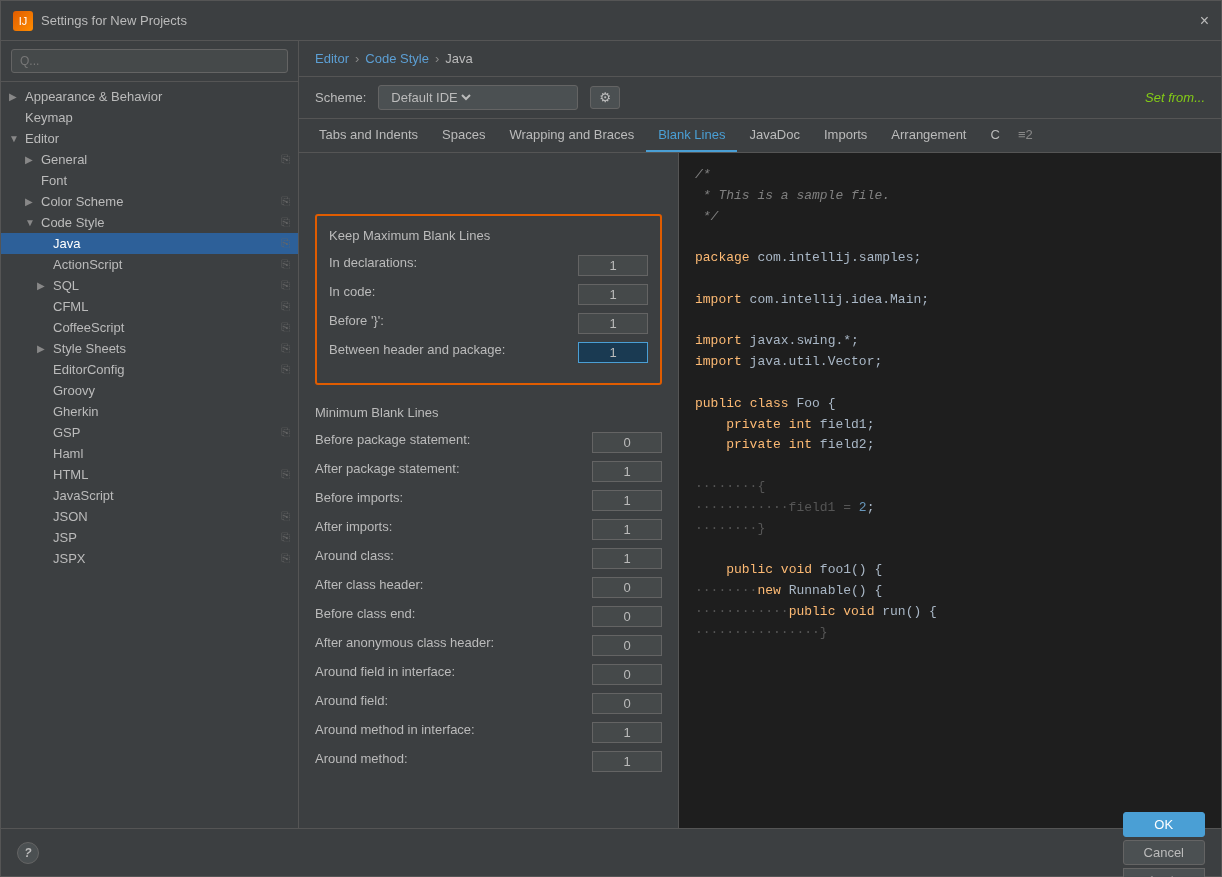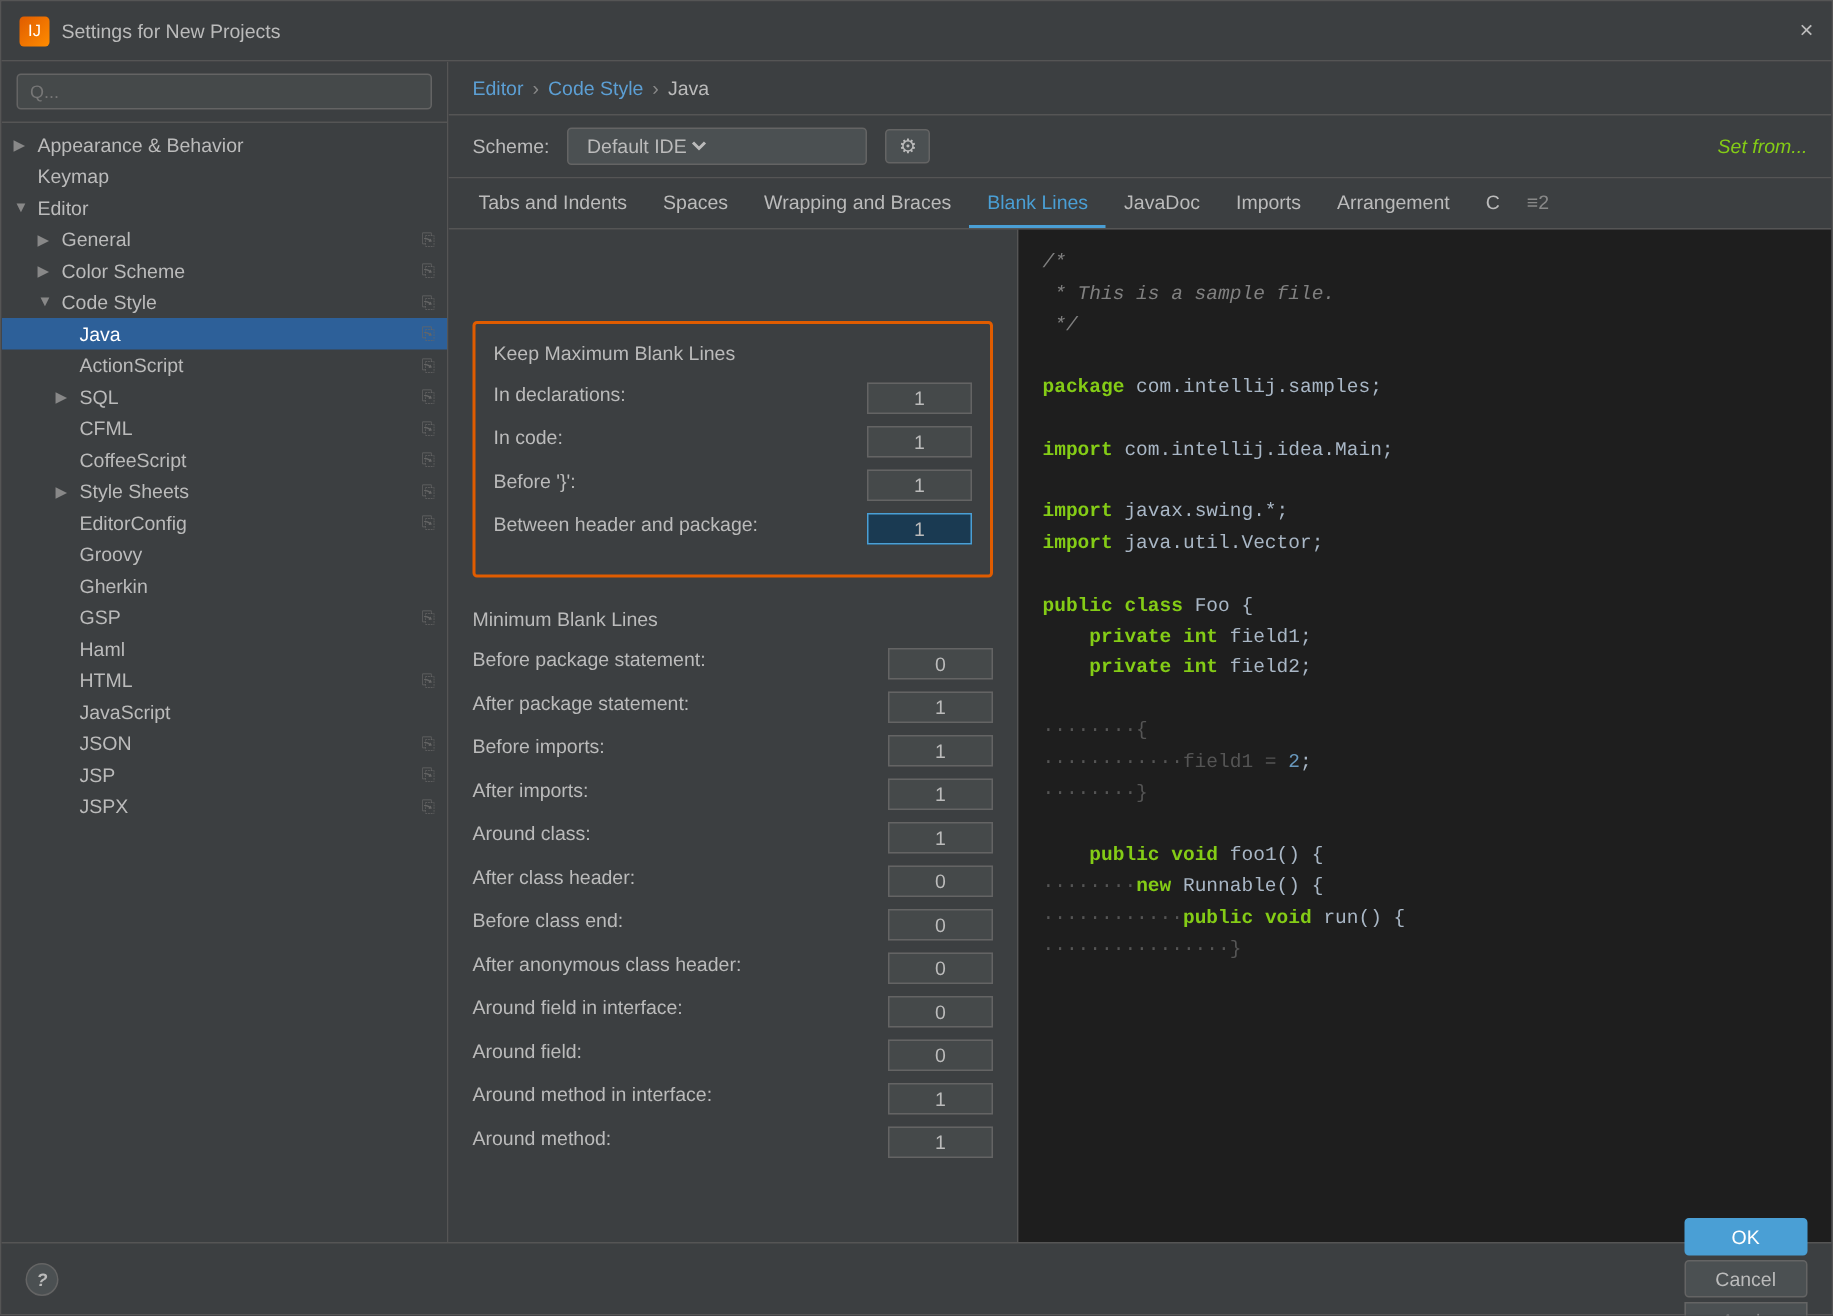--- a/index.html
+++ b/index.html
@@ -62,21 +62,21 @@
     .setting-label { flex: 1; color: #bbbbbb; font-size: 13px; }
     .setting-input { width: 70px; background: #45494a; border: 1px solid #646464; color: #bbbbbb; padding: 2px 6px; font-size: 13px; text-align: center; }
     .setting-input.focused { border-color: #4a9fd5; background: #1a3a52; }
     
     .section-plain { padding: 4px 0 12px 0; }
     
     
     .code-preview { flex: 1; background: #1e1e1e; overflow-y: auto; padding: 12px 16px; font-family: 'Consolas', 'Courier New', monospace; font-size: 13px; line-height: 1.6; }
     .code-line { display: flex; white-space: pre; }
     .c-comment { color: #808080; font-style: italic; }
-    .c-keyword { color: #84cc16; font-weight: bold; }
+    .c-keyword { color: #fdba74; font-weight: normal; }
     .c-plain { color: #a9b7c6; }
     .c-number { color: #6897bb; }
     .c-dots { color: #555; }
     
     
     .bottom-bar { height: 48px; background: #3c3f41; border-top: 1px solid #555; display: flex; align-items: center; justify-content: space-between; padding: 0 16px; }
     .bottom-left { display: flex; align-items: center; }
     .help-btn { width: 22px; height: 22px; border-radius: 50%; background: #4b5052; border: 1px solid #646464; color: #bbbbbb; display: flex; align-items: center; justify-content: center; font-size: 12px; cursor: pointer; font-style: italic; font-weight: bold; }
     .bottom-right { display: flex; gap: 3px; flex-direction: column; }
     .btn-ok { background: #4a9fd5; border: 1px solid #4a9fd5; color: white; padding: 4px 20px; border-radius: 3px; cursor: pointer; font-size: 13px; }
@@ -128,20 +128,24 @@
           <span class="expand-icon">▼</span>
           <span>Editor</span>
         </div>
 
         <div class="tree-item indent1">
           <span class="expand-icon">▶</span>
           <span>General</span>
           <span class="copy-icon">⎘</span>
         </div>
 
+        <div class="tree-item indent1">
+          <span class="expand-icon"> </span>
+          <span>Font</span>
+        </div>
 
         <div class="tree-item indent1">
           <span class="expand-icon">▶</span>
           <span>Color Scheme</span>
           <span class="copy-icon">⎘</span>
         </div>
 
         <div class="tree-item indent1">
           <span class="expand-icon">▼</span>
           <span>Code Style</span>

